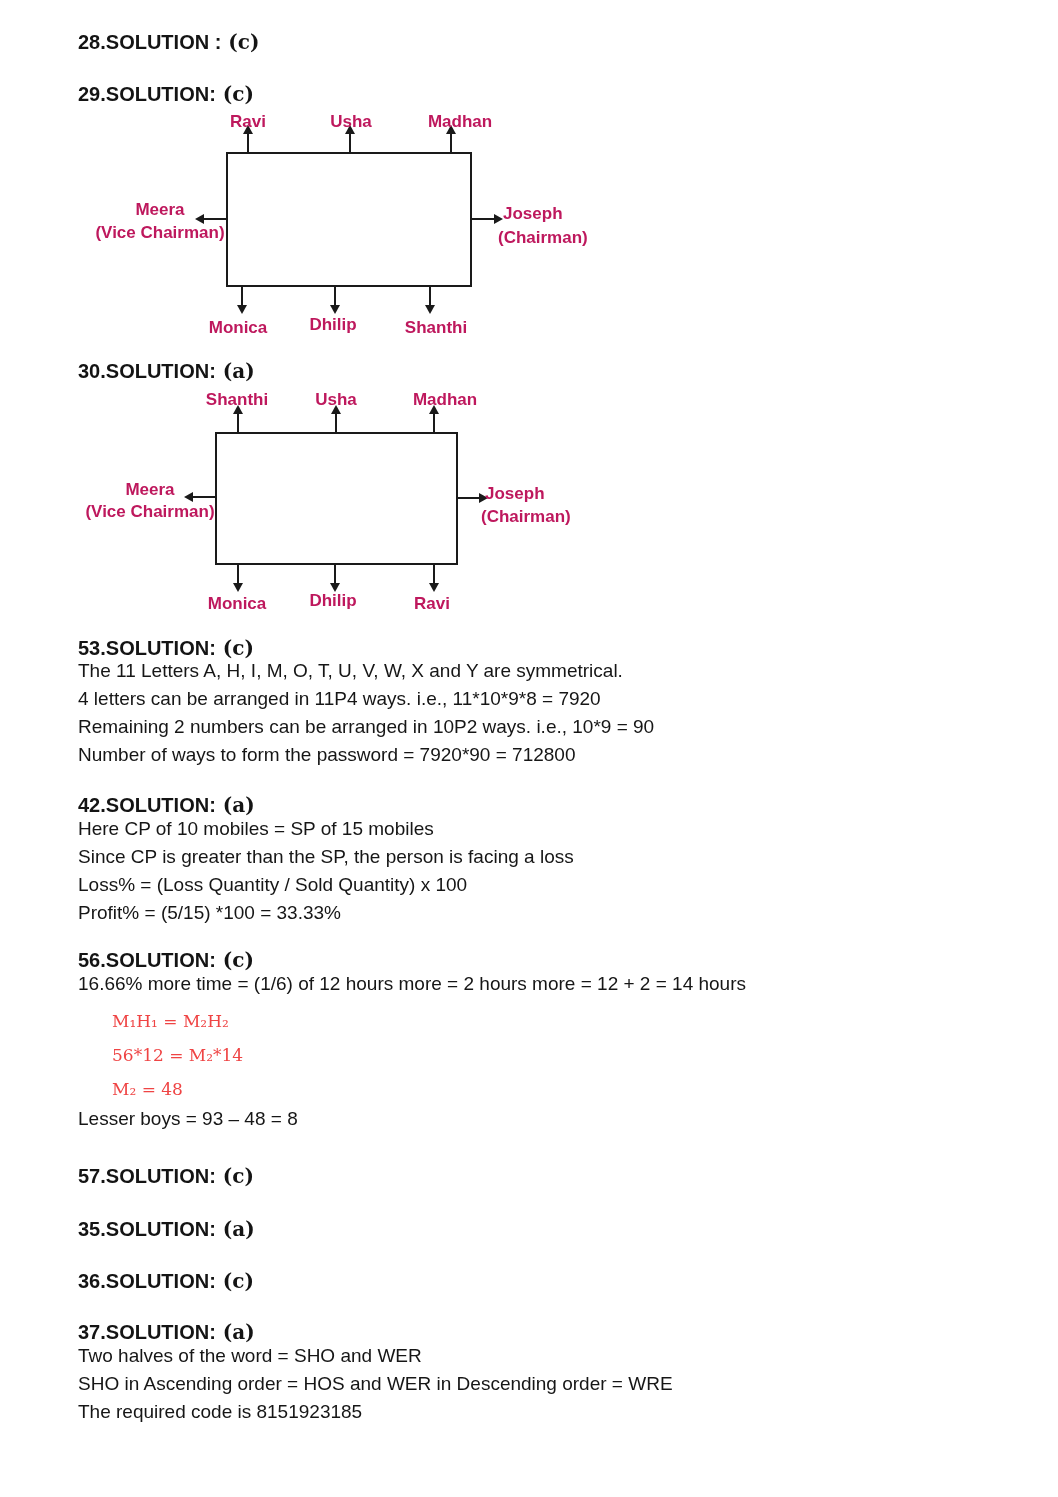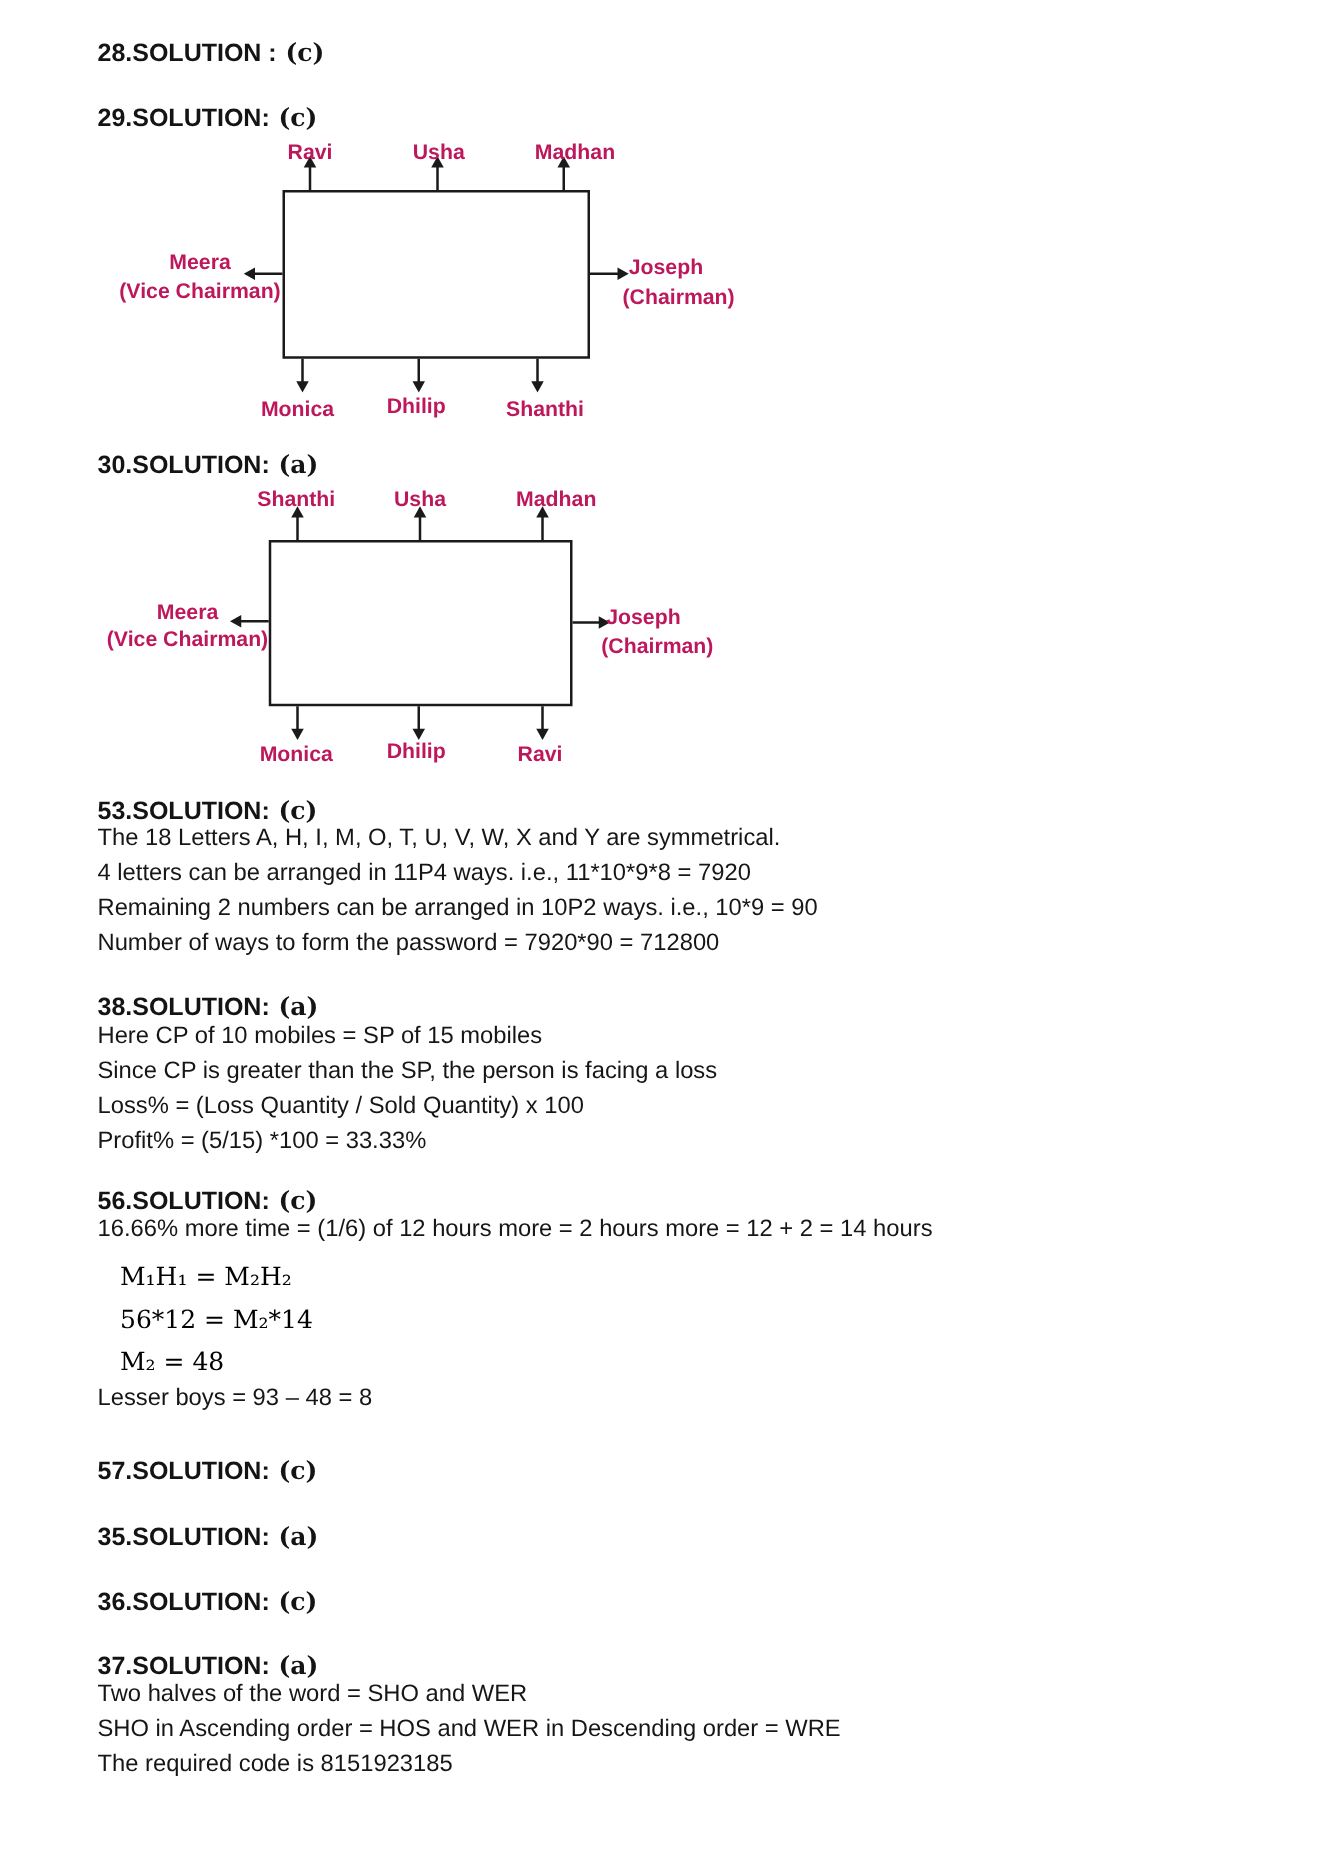--- a/index.html
+++ b/index.html
@@ -30,25 +30,25 @@
   .para {
     position: absolute;
     left: 78px;
     font-size: 19px;
     line-height: 28px;
     color: #161616;
     white-space: nowrap;
   }
   .math {
     position: absolute;
-    left: 96px;
+    left: 112px;
     font-family: "DejaVu Serif", serif;
-    font-size: 20px;
+    font-size: 17px;
     line-height: 34px;
-    color: #000000;
+    color: #ef4444;
     white-space: nowrap;
   }
   .dgroup { position: absolute; left: 0; top: 0; width: 0; height: 0; }
   .rect {
     position: absolute;
     box-sizing: border-box;
     border: 2px solid #1a1a1a;
     background: #ffffff;
   }
   .dlab {
@@ -149,27 +149,27 @@
 
     <div class="dlab c" style="left:150px;top:480px">Meera</div>
     <div class="dlab c" style="left:150px;top:502px">(Vice Chairman)</div>
 
     <div class="dlab" style="left:485px;top:484px">Joseph</div>
     <div class="dlab" style="left:481px;top:507px">(Chairman)</div>
   </div>
 
   <div class="hdr" style="top:637px"><span>53.SOLUTION:</span><span class="opt">(c)</span></div>
   <div class="para" style="top:657px">
-    <div>The 18 Letters A, H, I, M, O, T, U, V, W, X and Y are symmetrical.</div>
+    <div>The 11 Letters A, H, I, M, O, T, U, V, W, X and Y are symmetrical.</div>
     <div>4 letters can be arranged in 11P4 ways. i.e., 11*10*9*8 = 7920</div>
     <div>Remaining 2 numbers can be arranged in 10P2 ways. i.e., 10*9 = 90</div>
     <div>Number of ways to form the password = 7920*90 = 712800</div>
   </div>
 
-  <div class="hdr" style="top:794px"><span>38.SOLUTION:</span><span class="opt">(a)</span></div>
+  <div class="hdr" style="top:794px"><span>42.SOLUTION:</span><span class="opt">(a)</span></div>
   <div class="para" style="top:815px">
     <div>Here CP of 10 mobiles = SP of 15 mobiles</div>
     <div>Since CP is greater than the SP, the person is facing a loss</div>
     <div>Loss% = (Loss Quantity / Sold Quantity) x 100</div>
     <div>Profit% = (5/15) *100 = 33.33%</div>
   </div>
 
   <div class="hdr" style="top:949px"><span>56.SOLUTION:</span><span class="opt">(c)</span></div>
   <div class="para" style="top:970px">
     <div>16.66% more time = (1/6) of 12 hours more = 2 hours more = 12 + 2 = 14 hours</div>

